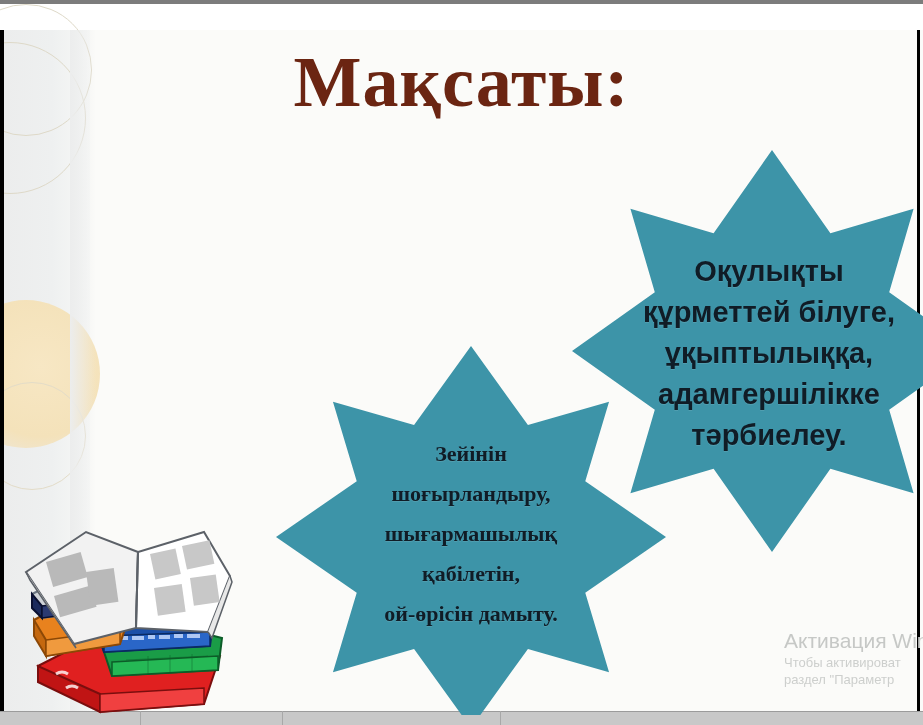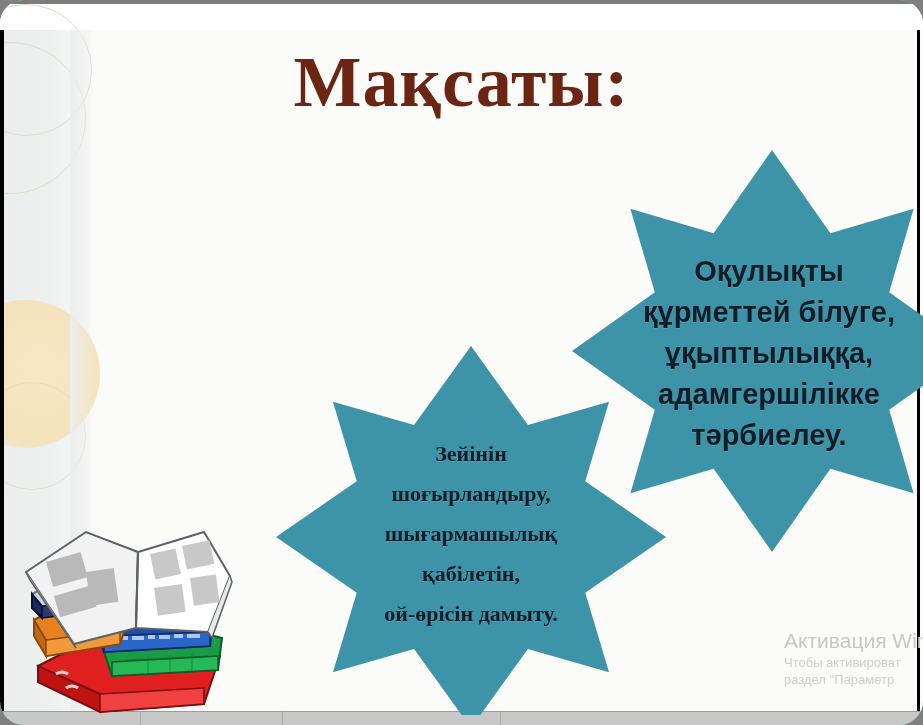--- a/index.html
+++ b/index.html
@@ -11,21 +11,20 @@
   body {
     font-family: "Liberation Sans", sans-serif;
   }
 
   #slide {
     position: relative;
     width: 923px;
     height: 725px;
     overflow: hidden;
     background: #5eead4;
-    border-radius: 24px;
   }
 
   
   .top-strip {
     position: absolute;
     left: 0; top: 0;
     width: 923px; height: 4px;
     background: #7c7c7c;
   }
 

